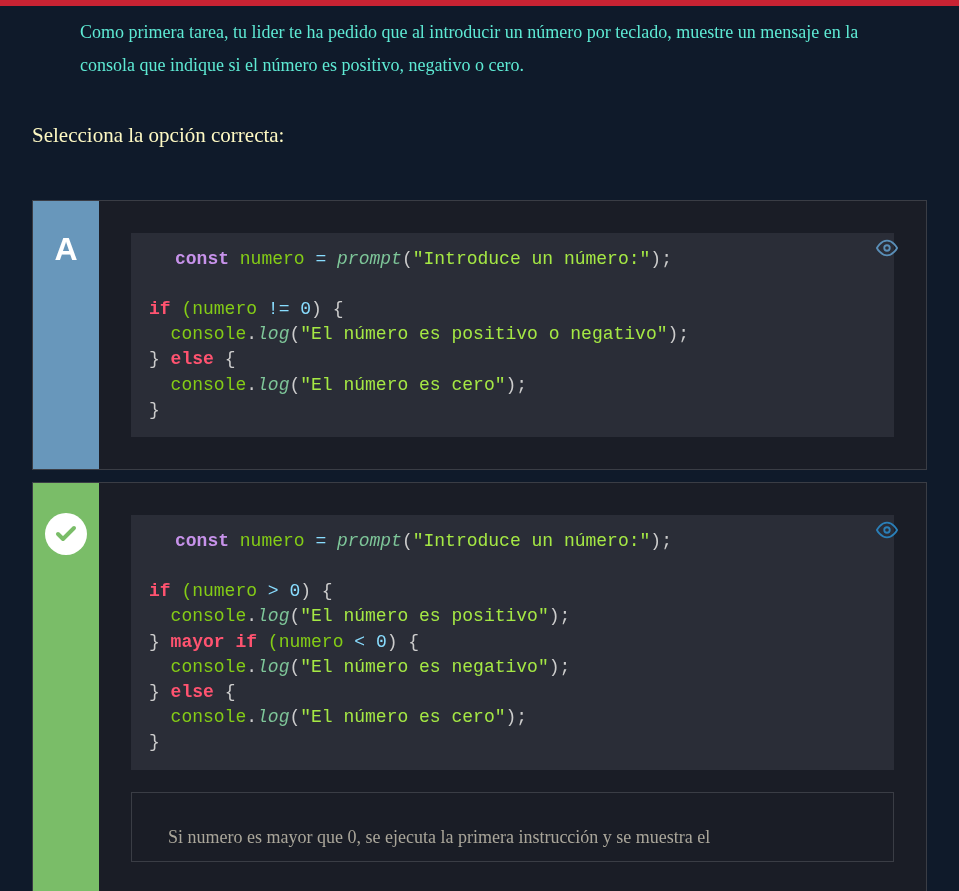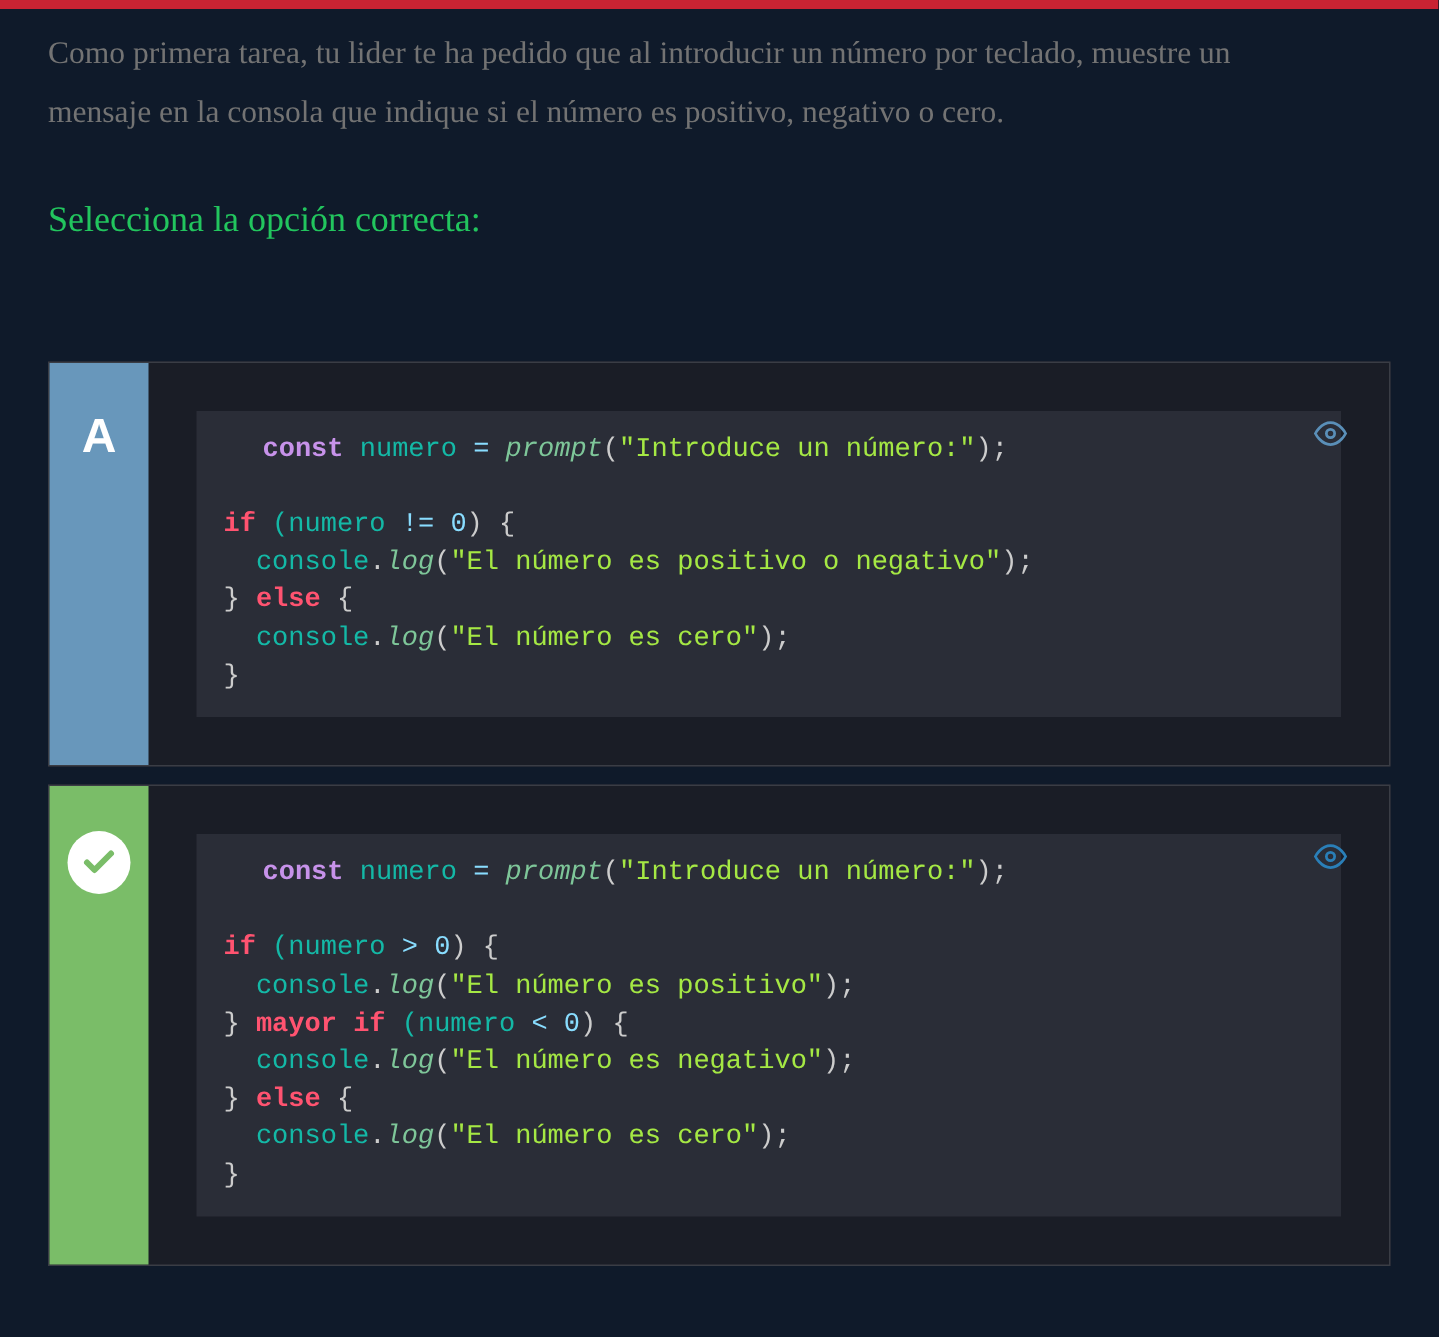--- a/index.html
+++ b/index.html
@@ -17,30 +17,31 @@
     }
     .red-bar {
       height: 6px;
       background-color: #c82333;
       width: 100%;
     }
     .content {
       padding: 10px 32px 0 32px;
     }
     .task-description {
-      font-size: 21px;
+      font-size: 18px;
       line-height: 1.85;
-      color: #737373;
+      color: #5eead4;
       max-width: 820px;
       margin-bottom: 40px;
+      margin-left: 48px;
     }
     .instruction {
-      font-size: 24px;
-      color: #22c55e;
-      margin-bottom: 80px;
+      font-size: 21px;
+      color: #fef9c3;
+      margin-bottom: 52px;
     }
     .option-card {
       display: flex;
       border: 1px solid #3a3d45;
       margin-bottom: 12px;
       background-color: #1a1d26;
       position: relative;
     }
     .option-badge {
       width: 66px;
@@ -109,21 +110,21 @@
       background-color: #1a1d26;
       padding: 30px 36px 10px 36px;
       margin-top: 22px;
       color: #aaa69a;
       font-size: 18px;
       line-height: 1.6;
     }
     
     .kw { color: #c792ea; font-weight: bold; margin-left: 26px; }
     .kw-red { color: #ff5370; font-weight: bold; }
-    .var { color: #14b8a6; }
+    .var { color: #84cc16; }
     .fn-green { color: #7ec699; font-style: italic; }
     .str { color: #a5e844; }
     .num { color: #89ddff; }
     .op { color: #89ddff; }
     .punct { color: #cccccc; }
   </style>
 </head>
 <body>
 
 <div class="red-bar"></div>
@@ -164,20 +165,21 @@
     <div class="option-content">
       <div class="code-block"><span class="kw">const</span><span class="var"> numero </span><span class="op">=</span><span class="var"> </span><span class="fn-green">prompt</span><span class="punct">(</span><span class="str">"Introduce un número:"</span><span class="punct">);</span>
 
 <span class="kw-red">if</span><span class="var"> (numero </span><span class="op">&gt;</span><span class="var"> </span><span class="num">0</span><span class="punct">) {</span>
 <span class="var">  console</span><span class="punct">.</span><span class="fn-green">log</span><span class="punct">(</span><span class="str">"El número es positivo"</span><span class="punct">);</span>
 <span class="punct">} </span><span class="kw-red">mayor if</span><span class="var"> (numero </span><span class="op">&lt;</span><span class="var"> </span><span class="num">0</span><span class="punct">) {</span>
 <span class="var">  console</span><span class="punct">.</span><span class="fn-green">log</span><span class="punct">(</span><span class="str">"El número es negativo"</span><span class="punct">);</span>
 <span class="punct">} </span><span class="kw-red">else</span><span class="punct"> {</span>
 <span class="var">  console</span><span class="punct">.</span><span class="fn-green">log</span><span class="punct">(</span><span class="str">"El número es cero"</span><span class="punct">);</span>
 <span class="punct">}</span></div>
+      <div class="explanation-box">Si numero es mayor que 0, se ejecuta la primera instrucción y se muestra el</div>
     </div>
     <div class="eye-icon eye-icon-correct">
       <svg viewBox="0 0 24 24" stroke-width="2" stroke-linecap="round" stroke-linejoin="round">
         <path d="M1 12s4-8 11-8 11 8 11 8-4 8-11 8-11-8-11-8z"></path>
         <circle cx="12" cy="12" r="3"></circle>
       </svg>
     </div>
   </div>
 </div>
 

